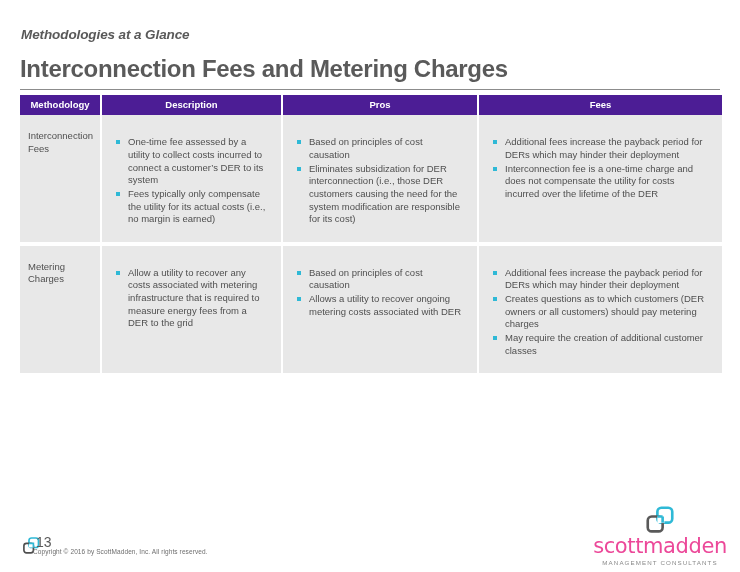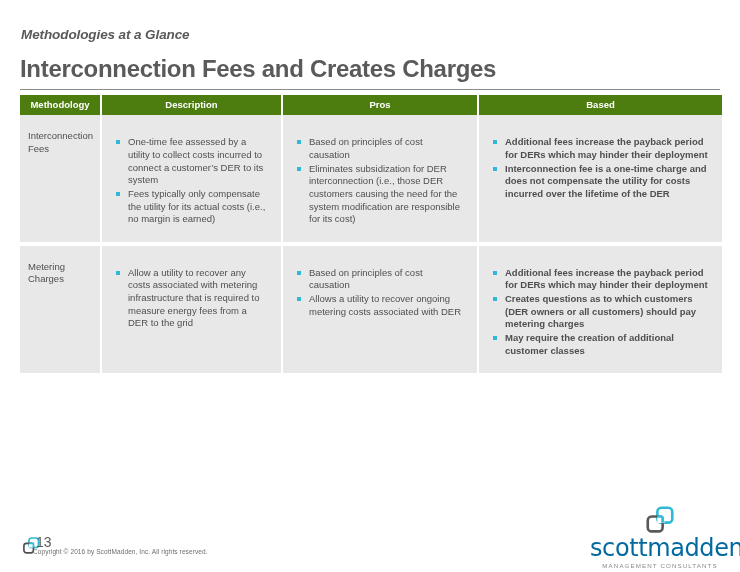--- a/index.html
+++ b/index.html
@@ -55,40 +55,40 @@
   .tbl {
     position: absolute;
     left: 20px;
     top: 95px;
     width: 702px;
     border-collapse: separate;
     border-spacing: 0;
     table-layout: fixed;
   }
   .tbl th {
-    background: #4d7c0f;
+    background: #4c1d95;
     color: #ffffff;
     font-size: 9.5px;
     font-weight: bold;
     text-align: center;
     padding: 5px 2px 5px 2px;
     border-right: 2px solid #ffffff;
     vertical-align: middle;
     line-height: 1.1;
   }
   .tbl th:last-child { border-right: none; }
 
   .tbl td {
     background: #e8e8e8;
     vertical-align: top;
     padding: 15px 8px 10px 8px;
     border-right: 2px solid #ffffff;
     border-bottom: 4px solid #ffffff;
   }
-  .tbl td:last-child { border-right: none; font-weight: bold; }
+  .tbl td:last-child { border-right: none; }
   .tbl tr:last-child td { border-bottom: none; }
 
   .col-1 { width: 82px; }
   .col-2 { width: 181px; }
   .col-3 { width: 196px; }
   .col-4 { width: 243px; }
 
   .meth-label {
     font-size: 9.5px;
     color: #4f4f4f;
@@ -150,55 +150,55 @@
     height: 58px;
     text-align: center;
   }
   .brand-mark {
     width: 30px;
     height: 28px;
     margin: 0 auto 2px auto;
     position: relative;
   }
   .brand-name {
-    font-size: 24px;
-    color: #0369a1;
+    font-size: 21px;
+    color: #ec4899;
     letter-spacing: -0.4px;
     line-height: 1;
     font-family: "DejaVu Sans", sans-serif;
   }
   .brand-tag {
     font-size: 6.2px;
     color: #8a8a8a;
     letter-spacing: 1.1px;
     margin-top: 2px;
   }
 </style>
 </head>
 <body>
 
 <div class="slide">
 
   <div class="eyebrow">Methodologies at a Glance</div>
-  <div class="slide-title">Interconnection Fees and Creates Charges</div>
+  <div class="slide-title">Interconnection Fees and Metering Charges</div>
   <div class="title-rule"></div>
 
   <table class="tbl">
     <colgroup>
       <col class="col-1">
         <col class="col-2">
         <col class="col-3">
         <col class="col-4">
     </colgroup>
     <thead>
       <tr>
         <th>Methodology</th>
         <th>Description</th>
         <th>Pros</th>
-        <th>Based</th>
+        <th>Fees</th>
       </tr>
     </thead>
     <tbody>
       <tr>
         <td>
           <div class="meth-label">Interconnection Fees</div>
         </td>
         <td>
           <ul class="blist">
             <li><span class="bullet"></span><span>One-time fee assessed by a utility to collect costs incurred to connect a customer’s DER to its system</span></li>

